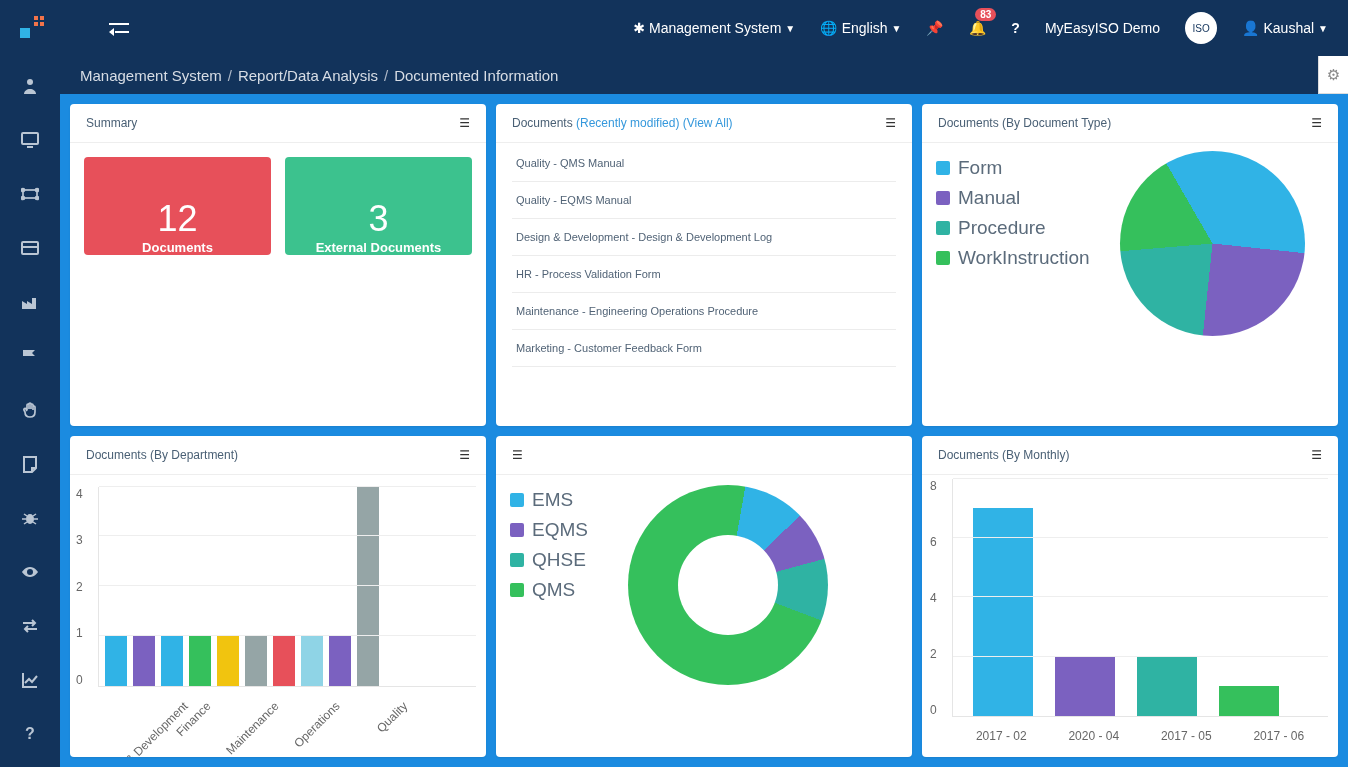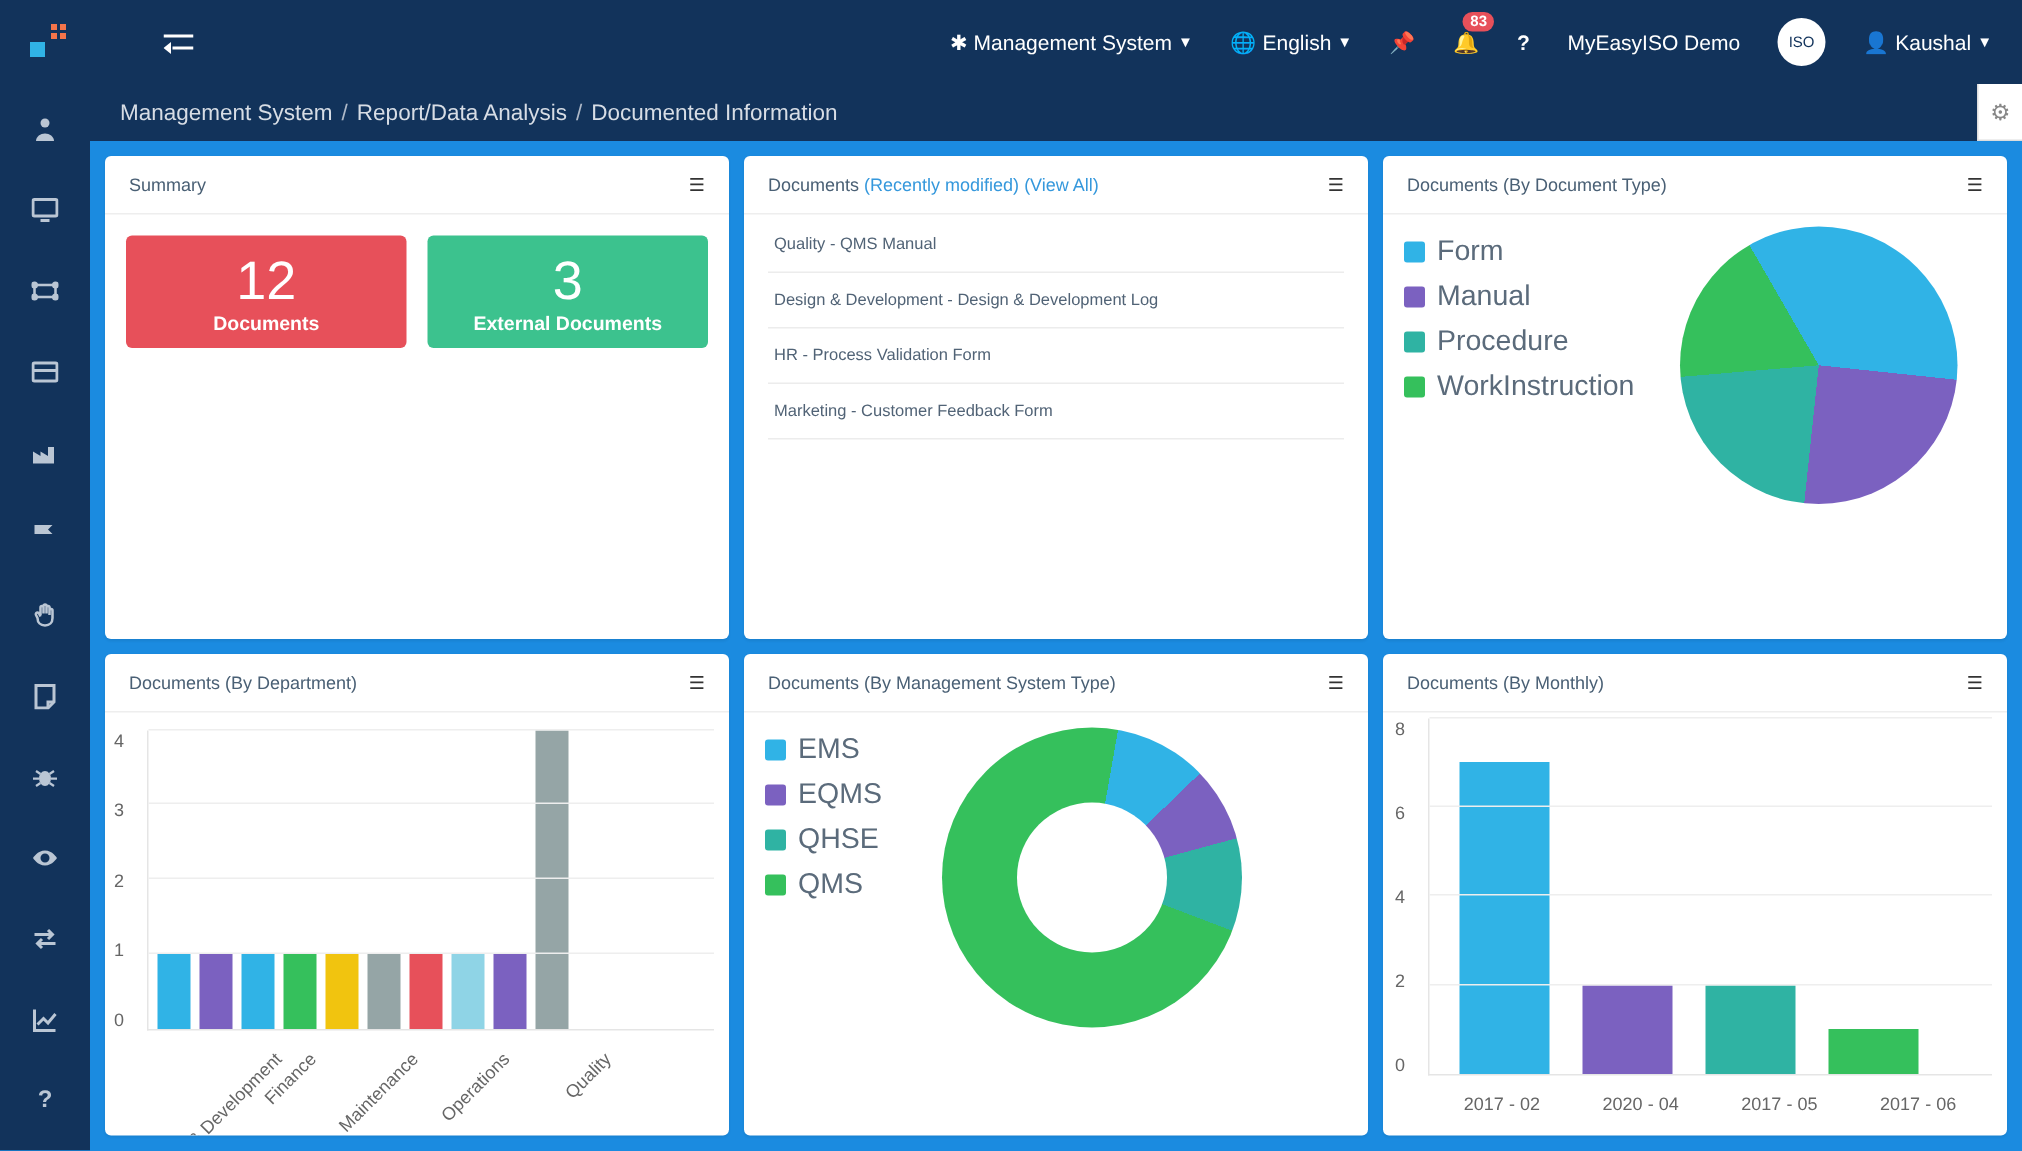--- a/index.html
+++ b/index.html
@@ -19,21 +19,21 @@
 .breadcrumb-bar{height:38px;background:#12335b;display:flex;align-items:center;padding:0 20px;color:#aeb9c8;font-size:15px;position:relative}
 .breadcrumb-bar .bc{color:#d7dde5}
 .breadcrumb-bar .sep{margin:0 6px;color:#aeb9c8}
 .settings-cog{position:absolute;right:0;top:0;width:30px;height:38px;background:#fff;display:flex;align-items:center;justify-content:center;color:#888;border-left:1px solid #ddd;border-bottom:1px solid #ddd;cursor:pointer}
 .content{flex:1;padding:10px 10px 10px 10px;display:grid;grid-template-columns:repeat(3,1fr);grid-template-rows:1fr 1fr;gap:10px}
 .panel{background:#fff;border-radius:4px;display:flex;flex-direction:column;box-shadow:0 1px 2px rgba(0,0,0,.08);overflow:hidden}
 .panel-header{display:flex;align-items:center;justify-content:space-between;padding:12px 16px;border-bottom:1px solid #eee;color:#4a6075;font-size:12px}
 .panel-header .menu-icon{cursor:pointer;color:#333}
 .panel-body{flex:1;padding:14px;position:relative;overflow:hidden}
 .summary-cards{display:flex;gap:14px}
-.card{flex:1;height:75px;border-radius:4px;color:#fff;display:flex;flex-direction:column;align-items:center;justify-content:center}
+.card{flex:1;height:98px;border-radius:4px;color:#fff;display:flex;flex-direction:column;align-items:center;justify-content:flex-end}
 .card.red{background:#e7505a}
 .card.green{background:#32c5a1;background:#2ecc71;background:#2bb78d;background:#32c56e;background:#3cc68f}
 .card.green{background:#3cc28e}
 .card .num{font-size:36px;font-weight:300}
 .card .lbl{font-size:13px;font-weight:600}
 .recent-list{display:flex;flex-direction:column}
 .recent-item{padding:12px 4px;border-bottom:1px solid #ececec;color:#516376;font-size:11px}
 .panel-body.pad0{padding:0}
 .recent-wrap{padding:2px 16px}
 .link{color:#3598dc;cursor:pointer}
@@ -226,22 +226,24 @@
       <div class="panel">
         <div class="panel-header">
           <span>
             <span>Documents </span><span class="link">(Recently modified) </span><span class="link">(View All)</span>
           </span>
           <span class="menu-icon">☰</span>
         </div>
         <div class="panel-body pad0">
           <div class="recent-wrap recent-list" id="recent-list">
               <div class="recent-item">Quality - QMS Manual</div>
+              <div class="recent-item">Quality - EQMS Manual</div>
               <div class="recent-item">Design &amp; Development - Design &amp; Development Log</div>
               <div class="recent-item">HR - Process Validation Form</div>
+              <div class="recent-item">Maintenance - Engineering Operations Procedure</div>
               <div class="recent-item">Marketing - Customer Feedback Form</div>
             </div>
         </div>
       </div>
 
       <div class="panel">
         <div class="panel-header">
           <span>Documents (By Document Type)</span>
           <span class="menu-icon">☰</span>
         </div>
@@ -304,21 +306,20 @@
               <span style="right: 72%; top: 8px;">Finance</span>
               <span style="right: 54%; top: 8px;">Maintenance</span>
               <span style="right: 38%; top: 8px;">Operations</span>
               <span style="right: 20%; top: 8px;">Quality</span>
             </div>
         </div>
       </div>
 
       <div class="panel">
         <div class="panel-header">
-          <span>Documents (By Management System Type)</span>
           <span class="menu-icon">☰</span>
         </div>
         <div class="panel-body">
           <div class="pie-wrap">
             <div class="legend" id="legend-sys">
                 <div class="row">
                   <span class="swatch" style="background:#30b3e6"></span>
                   <span>EMS</span>
                 </div>
                 <div class="row">

